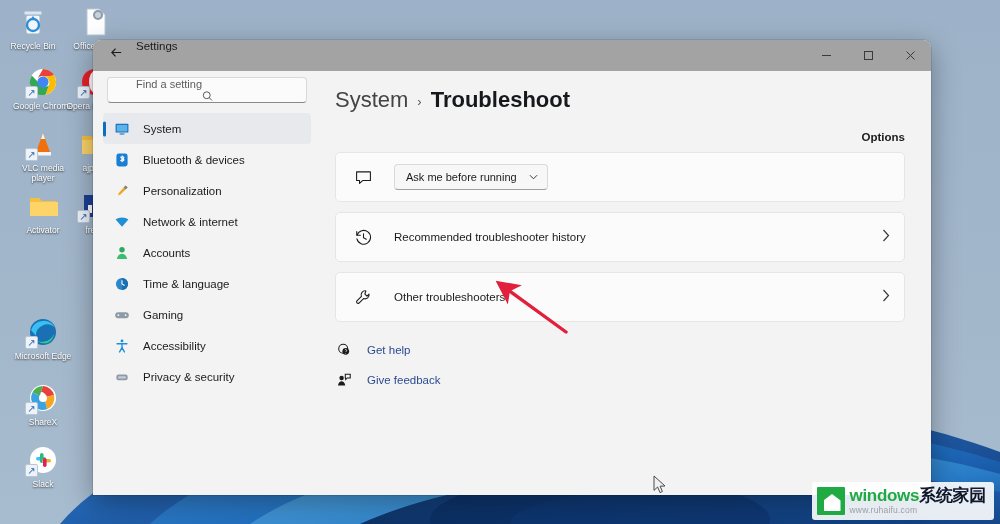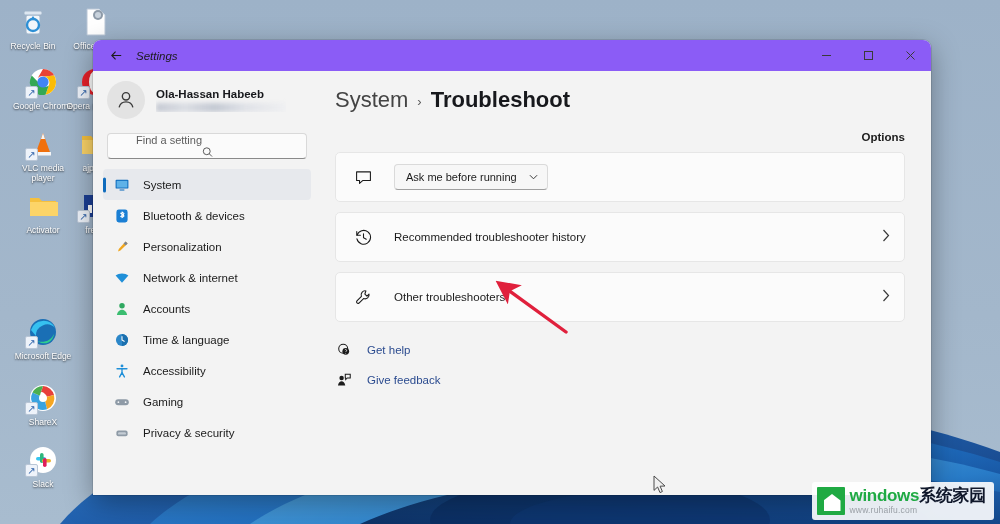--- a/index.html
+++ b/index.html
@@ -66,27 +66,26 @@
     border-radius: 8px 8px 0 0;
     box-shadow: 0 8px 28px rgba(0,0,0,.35), 0 0 0 1px rgba(0,0,0,.10);
     overflow: hidden;
     display: flex;
     flex-direction: column;
   }
 
   
   .titlebar {
     height: 31px;
-    background: #8b5cf6;
-    display: flex;
-    align-items: center;
+    background: #a3a3a3;
+    display: flex;
+    align-items: flex-start;
     flex: 0 0 auto;
     position: relative;
     z-index: 5;
-    font-style: italic;
   }
   .tb-back {
     width: 30px; height: 24px;
     margin-left: 8px;
     display: flex; align-items: center; justify-content: center;
     color: #1b1b1b;
     border-radius: 4px;
     cursor: pointer;
   }
   .tb-title {
@@ -587,32 +586,20 @@
               <path d="M1.5 1.5 L9.5 9.5 M9.5 1.5 L1.5 9.5"></path>
             </svg>
         </div>
       </div>
     </div>
 
     <div class="win-body">
 
       <div class="sidebar">
 
-        <div class="profile">
-          <div class="avatar">
-            <svg width="22" height="22" viewBox="0 0 24 24" fill="none" stroke="currentColor" stroke-width="1.5">
-              <circle cx="12" cy="8" r="4"></circle>
-              <path d="M4.5 20 C5.5 15.5 9 14 12 14 C15 14 18.5 15.5 19.5 20"></path>
-            </svg>
-          </div>
-          <div class="profile-text">
-            <div class="profile-name">Ola-Hassan Habeeb</div>
-            <div class="profile-email"></div>
-          </div>
-        </div>
 
         <div class="search-wrap">
           <input type="text" placeholder="Find a setting" style="">
           <svg width="13" height="13" viewBox="0 0 16 16" fill="none" stroke="#4a4a4a" stroke-width="1.2">
             <circle cx="7" cy="7" r="4.6"></circle>
               <path d="M10.4 10.4 L14 14"></path>
           </svg>
         </div>
 
         <div class="nav">
@@ -670,43 +657,43 @@
 
           <div class="nav-item">
             <span class="nav-ico">
               <svg width="16" height="16" viewBox="0 0 20 20">
                 <circle cx="10" cy="10" r="7.6" fill="#2b86c8"></circle>
                 <path d="M10 2.4 A7.6 7.6 0 0 1 10 17.6 Z" fill="#1a6fae"></path>
                 <path d="M10 5.4 V10 L13.2 11.8" stroke="#fff" stroke-width="1.3" fill="none"></path>
               </svg>
             </span>
             <span class="nav-label">Time &amp; language</span>
+          </div>
+
+          <div class="nav-item">
+            <span class="nav-ico">
+              <svg width="16" height="16" viewBox="0 0 20 20">
+                <rect x="1.5" y="6.5" width="17" height="7.5" rx="3.7" fill="#8e9aa6"></rect>
+                <circle cx="5.5" cy="10.2" r="1.1" fill="#f2f4f6"></circle>
+                <circle cx="14.5" cy="10.2" r="1.1" fill="#f2f4f6"></circle>
+              </svg>
+            </span>
+            <span class="nav-label">Gaming</span>
           </div>
 
           <div class="nav-item">
             <span class="nav-ico">
               <svg width="16" height="16" viewBox="0 0 20 20" stroke="#1f8fd8" stroke-width="1.7" fill="none" stroke-linecap="round">
                 <circle cx="10" cy="3.6" r="1.8" fill="#1f8fd8" stroke="none"></circle>
                 <path d="M3.8 7.2 H16.2"></path>
                 <path d="M10 7.2 V12"></path>
                 <path d="M10 12 L7 17.4 M10 12 L13 17.4"></path>
               </svg>
             </span>
             <span class="nav-label">Accessibility</span>
-          </div>
-
-          <div class="nav-item">
-            <span class="nav-ico">
-              <svg width="16" height="16" viewBox="0 0 20 20">
-                <rect x="1.5" y="6.5" width="17" height="7.5" rx="3.7" fill="#8e9aa6"></rect>
-                <circle cx="5.5" cy="10.2" r="1.1" fill="#f2f4f6"></circle>
-                <circle cx="14.5" cy="10.2" r="1.1" fill="#f2f4f6"></circle>
-              </svg>
-            </span>
-            <span class="nav-label">Gaming</span>
           </div>
 
           <div class="nav-item">
             <span class="nav-ico">
               <svg width="16" height="16" viewBox="0 0 20 20">
                 <rect x="3" y="7" width="14" height="7" rx="2.4" fill="#8e9aa6"></rect>
                 <rect x="5" y="9" width="10" height="3" rx="1.5" fill="#c4ccd4"></rect>
               </svg>
             </span>
             <span class="nav-label">Privacy &amp; security</span>

